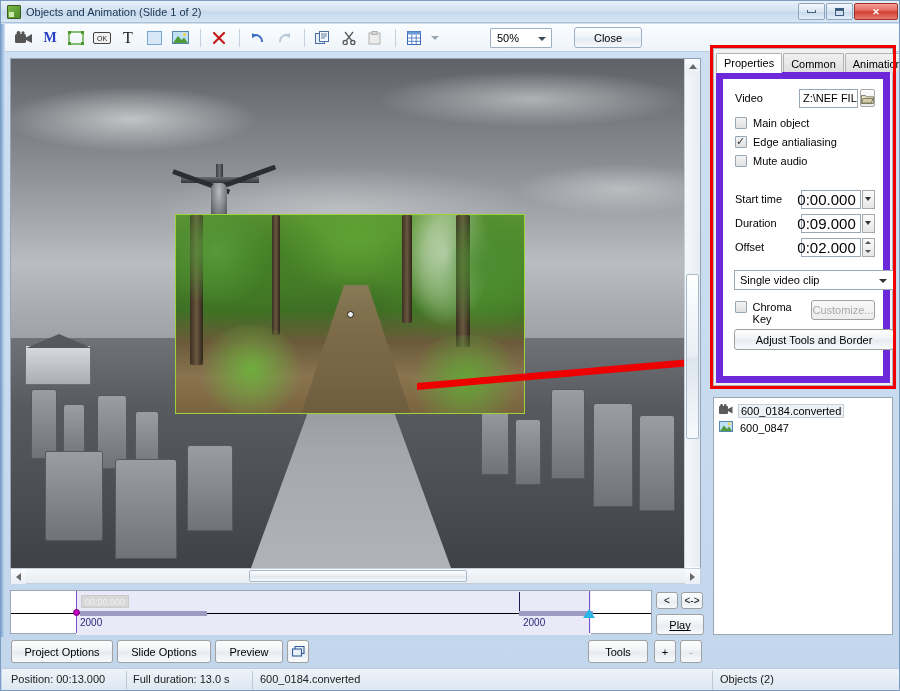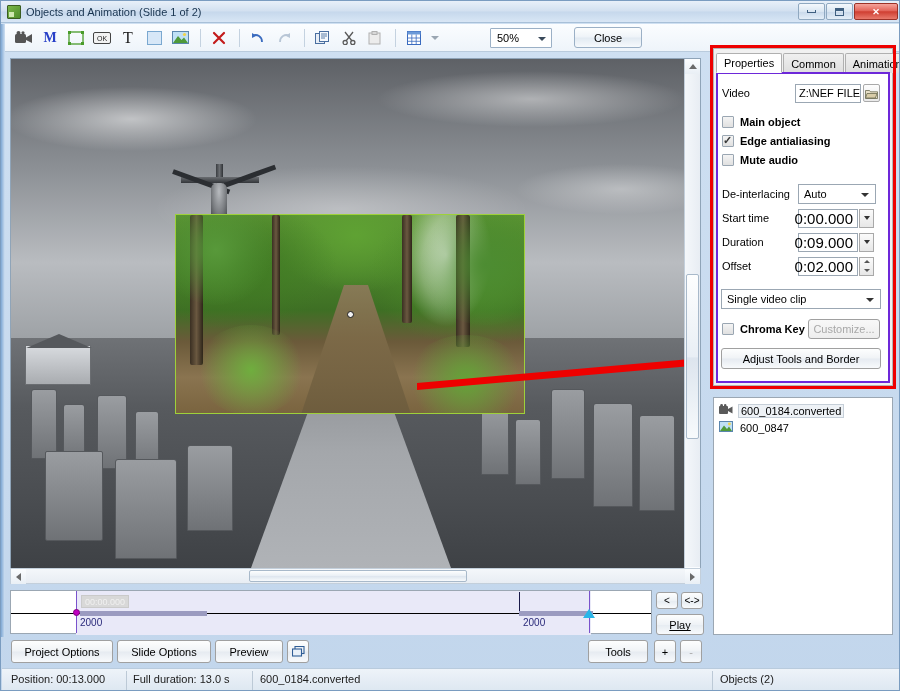--- a/index.html
+++ b/index.html
@@ -233,36 +233,36 @@
   .tabs { display: flex; height: 20px; margin: 4px 0 0 2px; }
   .tab {
     height: 20px; padding: 0 7px; display:flex; align-items:center;
     font-size: 11px; border: 1px solid #b0b0b0; border-bottom: none;
     background: linear-gradient(180deg,#f0f0f0,#dedede);
     border-radius: 2px 2px 0 0; margin-right: 1px;
   }
   .tab.active { background: #fff; border-bottom: 1px solid #fff; position: relative; z-index: 2; }
   .tab-body {
     position:absolute; left:2px; top:23px; right:2px; bottom:2px;
-    background:#fff; border: 2px solid #6d28d9; padding: 8px 8px 0 4px;
+    background:#fff; border: 7px solid #6d28d9; padding: 8px 8px 0 12px;
   }
   .row { display:flex; align-items:center; height: 22px; margin-bottom: 2px; }
   .row .lbl { width: 76px; font-size: 11px; }
   .txtfield {
     height: 19px; border: 1px solid #9ba7b3; background:#fff;
     display:flex; align-items:center; padding: 0 3px; font-size: 11px;
     overflow: hidden; white-space: nowrap;
   }
   .fld-btn {
     width: 18px; height: 18px; margin-left: 2px;
     border: 1px solid #a9a9a9; border-radius: 2px;
     background: linear-gradient(180deg,#fdfdfd,#e9e9e9);
     display:flex; align-items:center; justify-content:center;
   }
-  .chkrow { display:flex; align-items:center; height: 19px; font-weight: bold; }
+  .chkrow { display:flex; align-items:flex-start; height: 19px; }
   .chk {
     width: 12px; height: 12px; border: 1px solid #9aa6b2;
     background: linear-gradient(180deg,#f4f4f4,#e0e0e0);
     margin-right: 6px; position: relative; border-radius: 1px;
   }
   .chk.checked::after {
     content:"✓"; position:absolute; left:0px; top:-3px;
     font-size: 11px; color:#3a3a3a; line-height: 14px;
   }
   .combo {
@@ -603,27 +603,20 @@
         <span class="chk checked"></span>
         <span>Edge antialiasing</span>
       </div>
       <div class="chkrow">
         <span class="chk"></span>
         <span>Mute audio</span>
       </div>
 
       <div style="height:14px;"></div>
 
-      <div class="row">
-        <span class="lbl">De-interlacing</span>
-        <div class="combo" style="width:78px;">
-          <span>Auto</span>
-          <span class="carrow"></span>
-        </div>
-      </div>
 
       <div class="row">
         <span class="lbl">Start time</span>
         <div class="spin" style="width:60px;">0:00.000</div>
         <div class="spin-btns">
           <span class="tri" style="border-left:3px solid transparent;border-right:3px solid transparent;border-top:4px solid #333;"></span>
         </div>
       </div>
 
       <div class="row">

